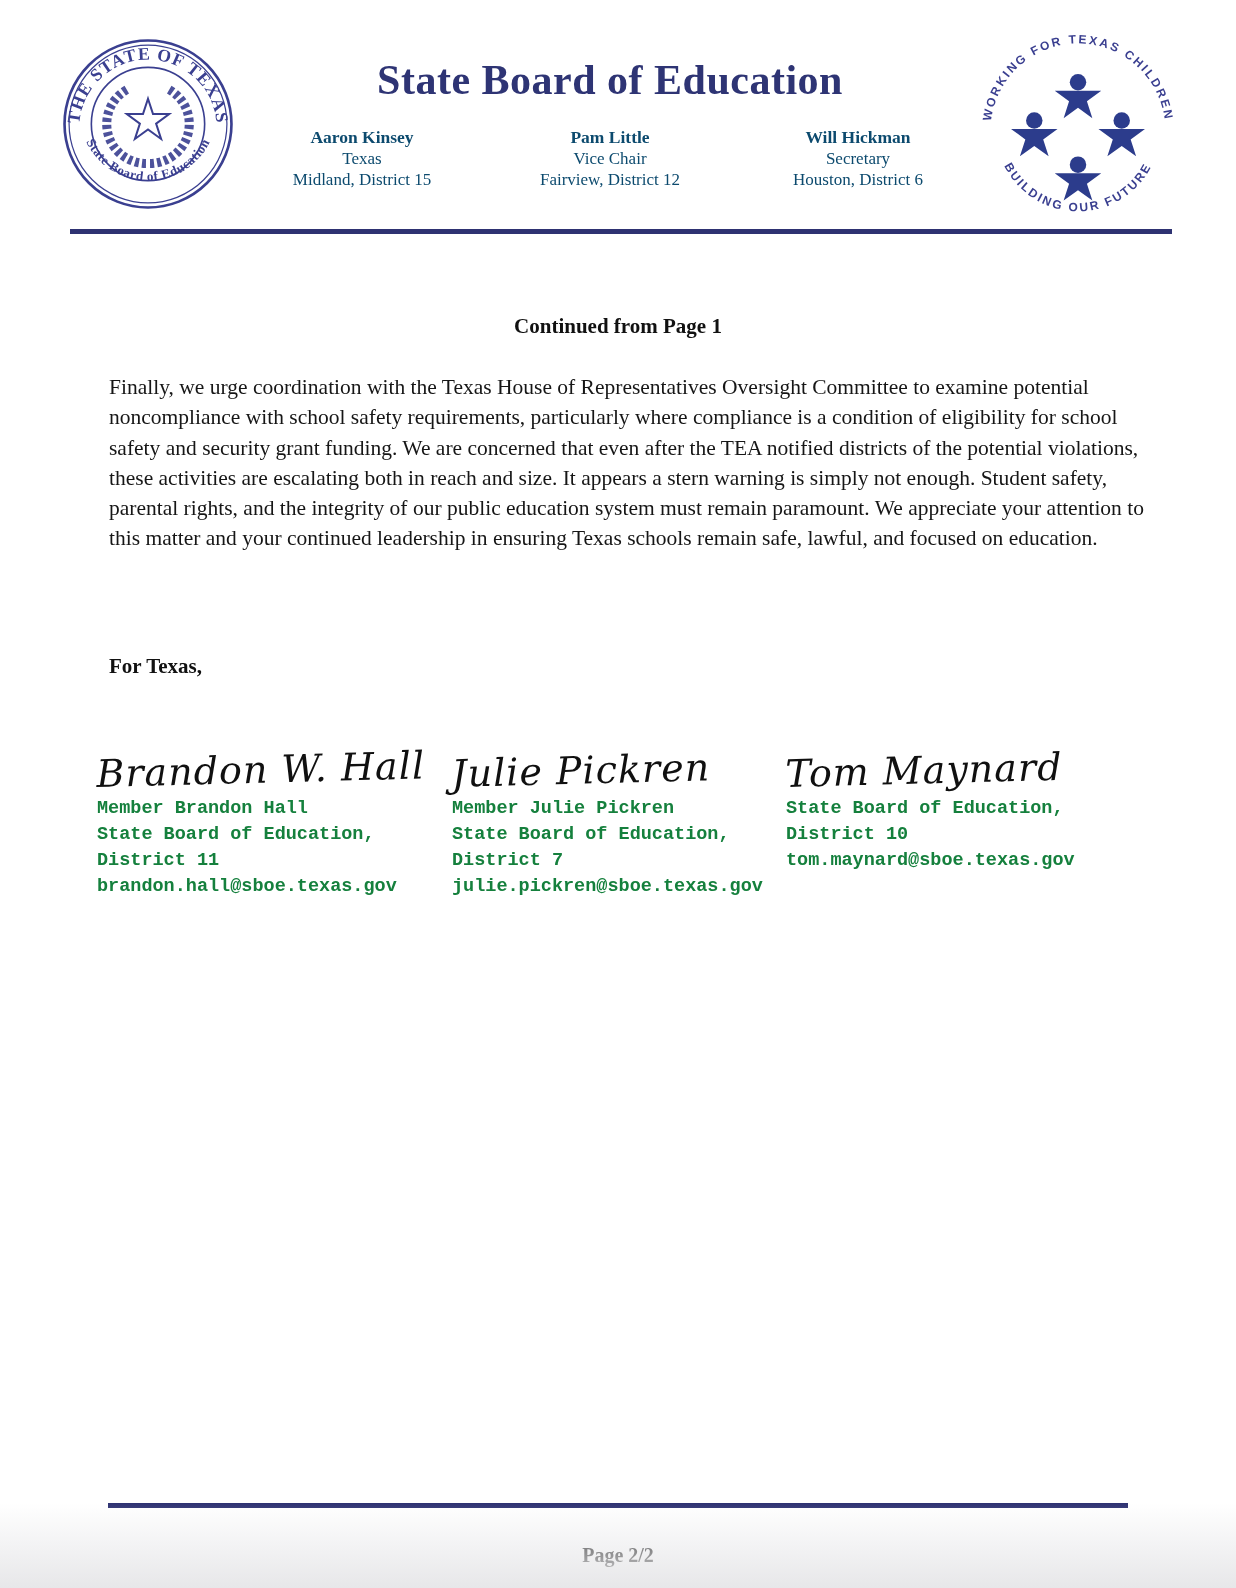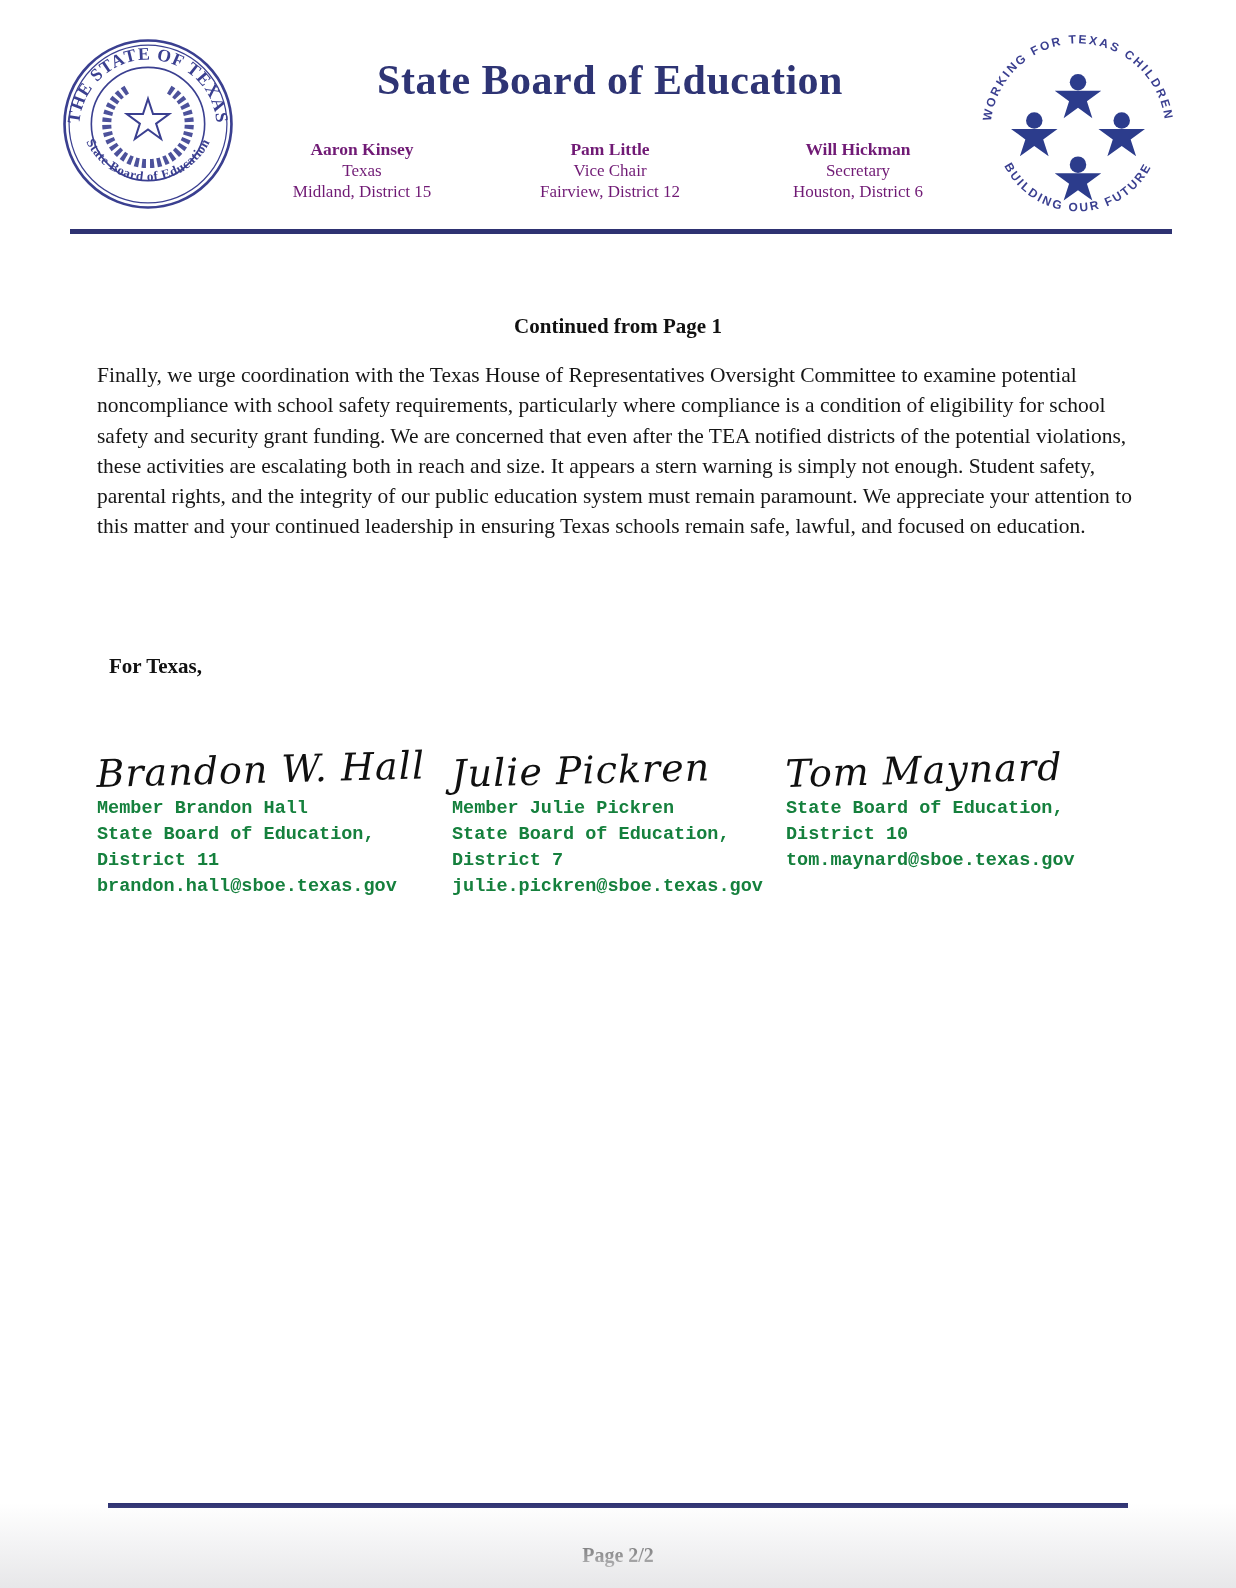--- a/index.html
+++ b/index.html
@@ -33,41 +33,41 @@
     font-size: 42px;
     font-weight: bold;
     color: #2e3474;
     letter-spacing: 0.5px;
   }
   .officers {
     position: absolute;
     left: 238px; top: 127px; width: 744px;
     display: flex;
   }
-  .officer { flex: 1; text-align: center; color: #701a75; font-size: 17px; line-height: 21px; margin-top: 12px; }
+  .officer { flex: 1; text-align: center; color: #0c4a6e; font-size: 17px; line-height: 21px; }
   .officer .officer-name { font-weight: bold; font-size: 17.5px; }
 
   .rule { position: absolute; height: 5px; background: #2e3272; }
   .rule-top { left: 70px; top: 229px; width: 1102px; }
   .rule-bottom { left: 108px; top: 1503px; width: 1020px; }
 
   
   .continued-heading {
     position: absolute;
     left: 0; right: 0; top: 306px;
     margin: 8px;
     text-align: center;
     font-size: 21px;
     font-weight: bold;
     color: #111;
   }
   .body-paragraph {
     position: absolute;
     left: 97px; top: 360px; width: 1046px;
-    margin: 0;
+    margin: 12px;
     font-size: 21.5px;
     line-height: 30.3px;
     color: #161616;
   }
   .closing {
     position: absolute;
     left: 97px; top: 642px;
     margin: 12px;
     font-size: 21px;
     font-weight: bold;

